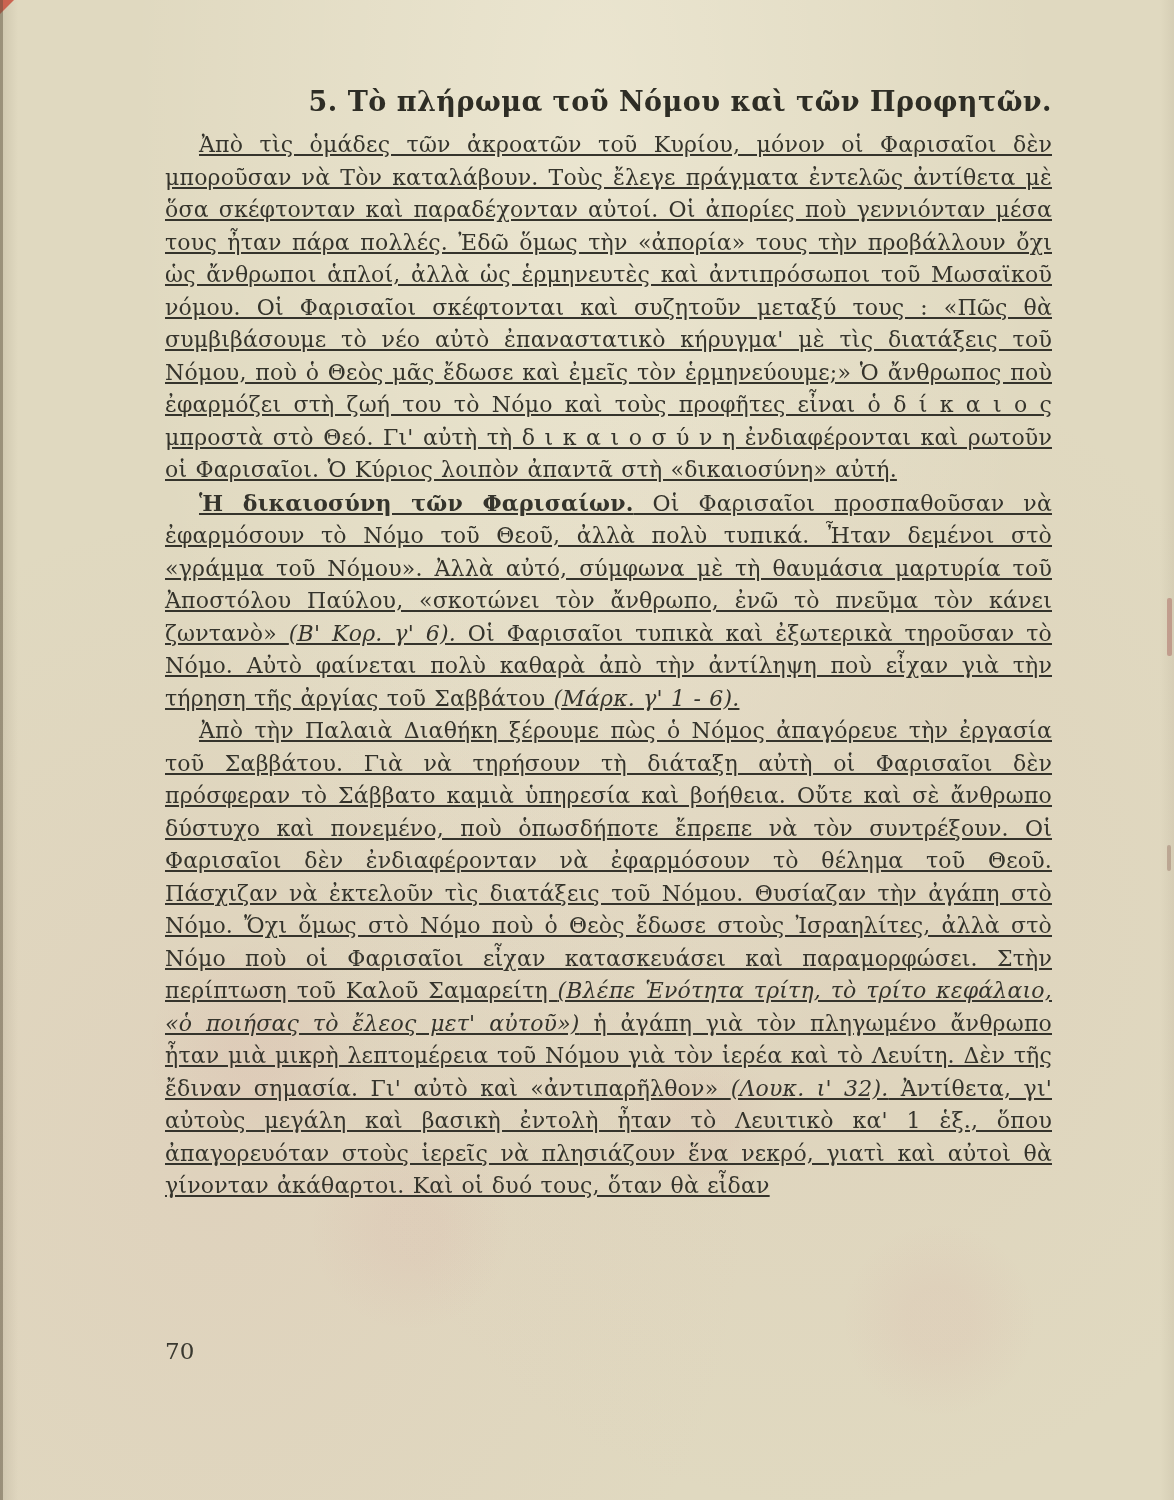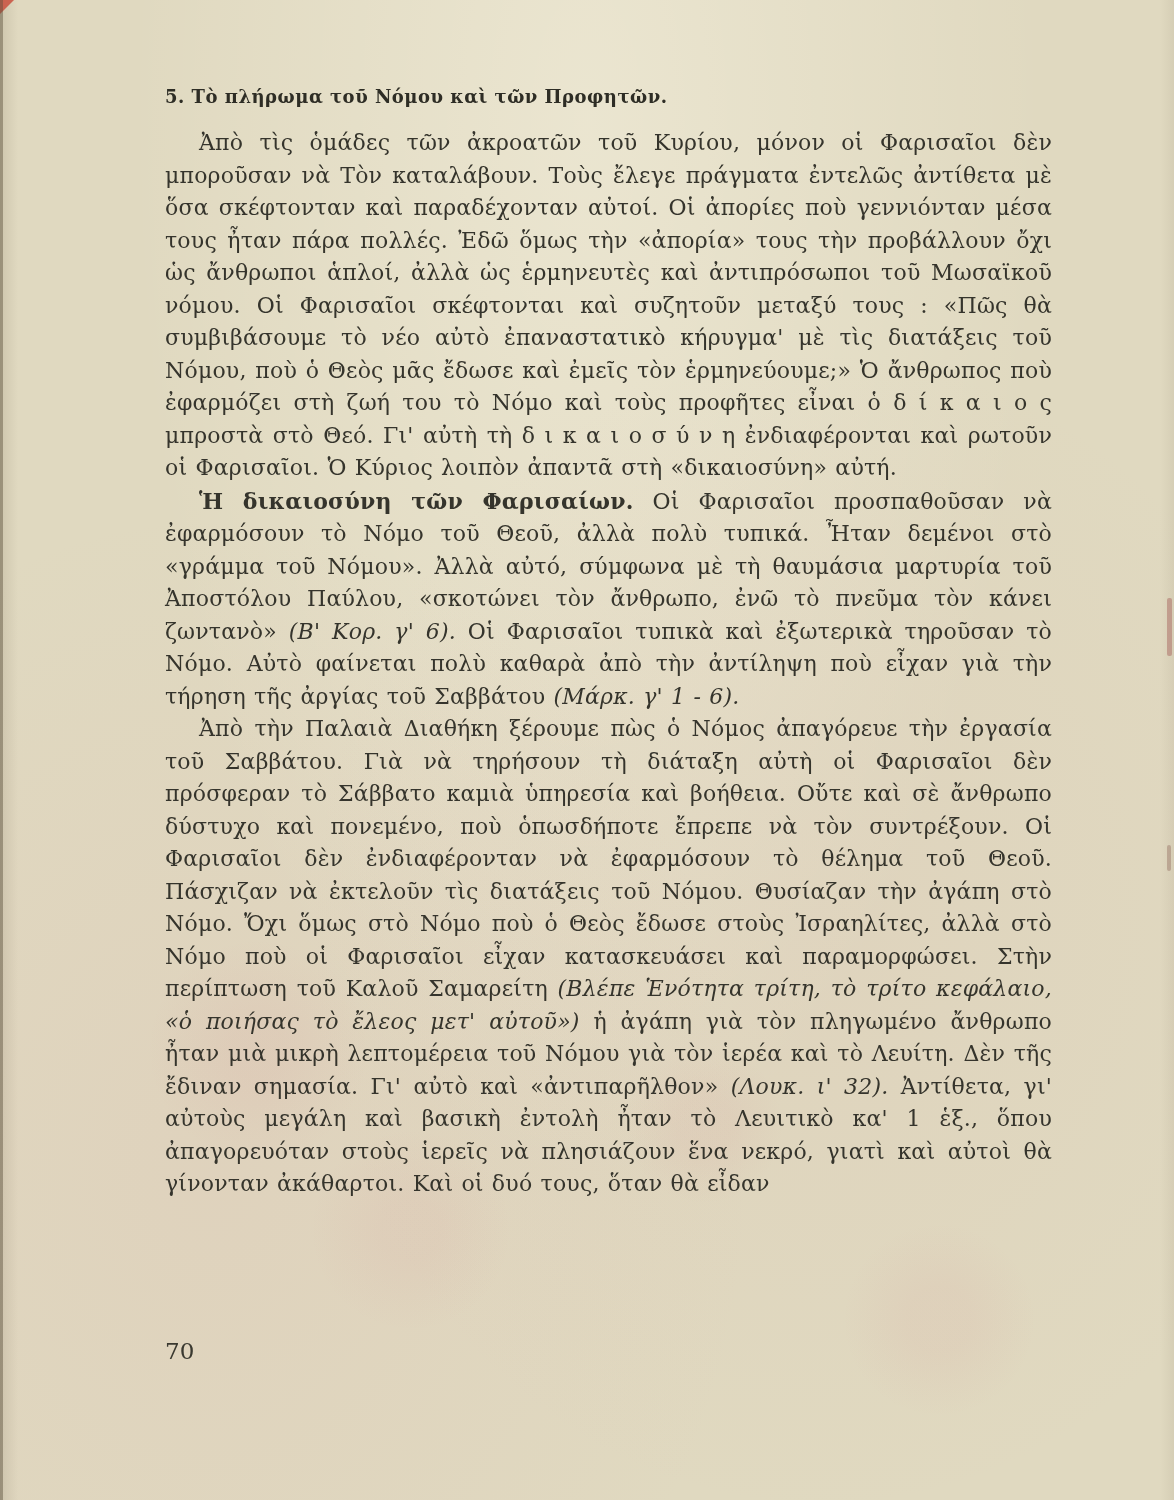--- a/index.html
+++ b/index.html
@@ -24,35 +24,36 @@
     color: #35342c;
   }
   .content {
     position: absolute;
     left: 165px;
     right: 122px;
     top: 0;
   }
   .title {
     margin-top: 86px;
-    margin-bottom: 20px;
-    text-align: left;
+    margin-bottom: 12px;
+    text-align: right;
     font-weight: bold;
-    font-size: 18px;
+    font-size: 27px;
     letter-spacing: 0.5px;
     color: #2e2d25;
   }
   .body-text p {
     margin: 0;
     font-size: 22px;
     line-height: 32.5px;
     text-align: justify;
     text-indent: 34px;
     letter-spacing: 0.2px;
     word-spacing: 1px;
+    text-decoration: underline;
   }
   .lead-bold { font-weight: bold; }
   .ref-italic { font-style: italic; }
   .page-number {
     position: absolute;
     left: 165px;
     top: 1338px;
     font-size: 23px;
     color: #3a3930;
   }

